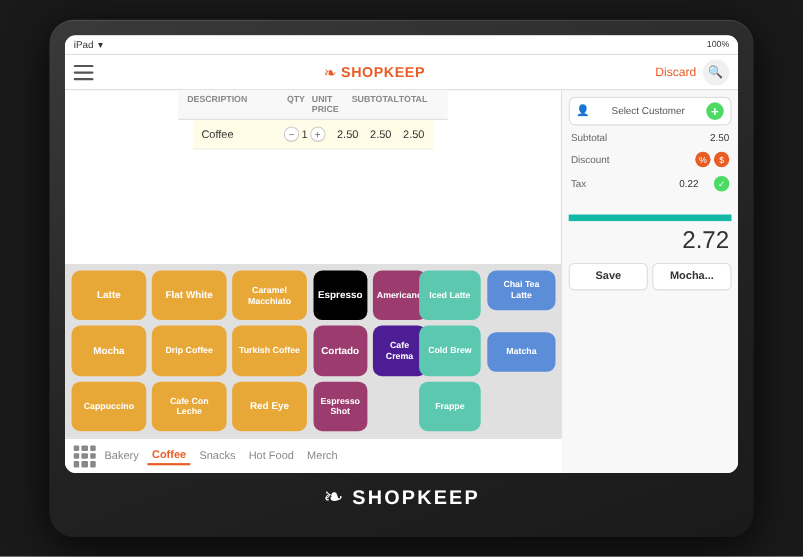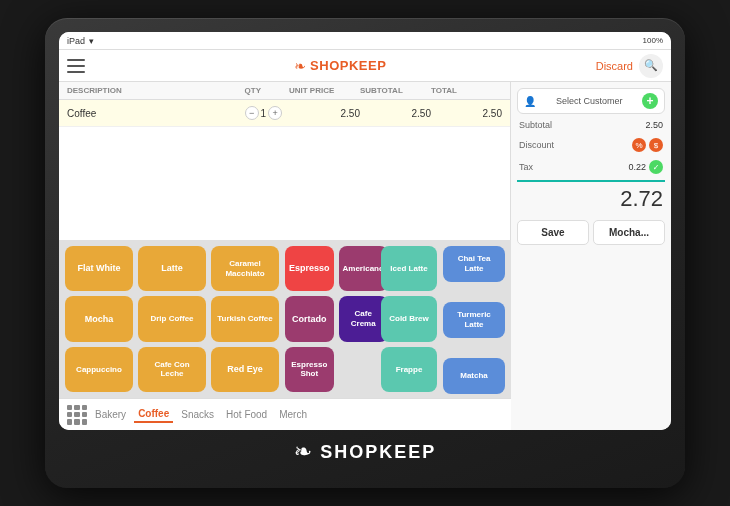--- a/index.html
+++ b/index.html
@@ -125,20 +125,21 @@
       overflow: hidden;
     }
 
     
     .order-panel {
       flex: 1;
       background: #fff;
       display: flex;
       flex-direction: column;
       border-right: 1px solid #ddd;
+      align-items: center;
     }
 
     .order-header {
       display: grid;
       grid-template-columns: 2fr 0.5fr 0.8fr 0.8fr 0.8fr;
       padding: 4px 8px;
       background: #f8f8f8;
       border-bottom: 1px solid #ddd;
       font-size: 8px;
       font-weight: 600;
@@ -235,22 +236,22 @@
       align-items: center;
       padding: 2px 2px;
     }
     .checkout-label { font-size: 9px; color: #666; }
     .checkout-value { font-size: 9px; color: #333; font-weight: 500; }
 
     .total-row {
       display: flex;
       justify-content: flex-end;
       padding: 4px 2px;
-      border-top: 2px solid #14b8a6;
-      margin-top: 0;
+      border-top: 6px solid #14b8a6;
+      margin-top: 15px;
     }
     .total-value { font-size: 22px; font-weight: 300; color: #333; }
 
     .action-row {
       display: flex;
       gap: 4px;
     }
     .action-btn {
       flex: 1;
       padding: 6px 4px;
@@ -424,49 +425,48 @@
                 <span class="order-row-price">2.50</span>
                 <span class="order-row-price">2.50</span>
                 <span class="order-row-price">2.50</span>
               </div>
             </div>
           </div>
 
           <div style="flex:1; background:#e0e0e0; display:flex; overflow:hidden;">
 
             <div style="flex:1.4; display:grid; grid-template-columns: repeat(3,1fr); grid-template-rows: repeat(3,1fr); gap:5px; padding:6px;">
+              <div class="product-btn" style="background:#e8a838;">Latte</div>
               <div class="product-btn" style="background:#e8a838;">Flat White</div>
-              <div class="product-btn" style="background:#e8a838;">Latte</div>
               <div class="product-btn" style="background:#e8a838; font-size:8px;">Caramel Macchiato</div>
               <div class="product-btn" style="background:#e8a838;">Mocha</div>
               <div class="product-btn" style="background:#e8a838; font-size:8px;">Drip Coffee</div>
               <div class="product-btn" style="background:#e8a838; font-size:8px;">Turkish Coffee</div>
               <div class="product-btn" style="background:#e8a838; font-size:8px;">Cappuccino</div>
               <div class="product-btn" style="background:#e8a838; font-size:8px;">Cafe Con Leche</div>
               <div class="product-btn" style="background:#e8a838;">Red Eye</div>
             </div>
 
             <div style="width:90px; display:grid; grid-template-columns: repeat(2,1fr); grid-template-rows: repeat(3,1fr); gap:5px; padding:6px 0;">
-              <div class="product-btn" style="background:#ef4444;">Espresso</div>
+              <div class="product-btn" style="background:#000000;">Espresso</div>
               <div class="product-btn" style="background:#9b3b6e; font-size:8px;">Americano</div>
               <div class="product-btn" style="background:#9b3b6e;">Cortado</div>
               <div class="product-btn" style="background:#4c1d95; font-size:8px;">Cafe Crema</div>
               <div class="product-btn" style="background:#9b3b6e; font-size:8px;" colspan="2">Espresso Shot</div>
               <div style="background:transparent;"></div>
             </div>
 
             <div style="width:68px; display:grid; grid-template-columns: 1fr; grid-template-rows: repeat(3,1fr); gap:5px; padding:6px;">
               <div class="product-btn" style="background:#5bc8af; font-size:8px;">Iced Latte</div>
               <div class="product-btn" style="background:#5bc8af; font-size:8px;">Cold Brew</div>
               <div class="product-btn" style="background:#5bc8af; font-size:8px;">Frappe</div>
             </div>
 
             <div style="width:68px; display:grid; grid-template-columns: 1fr; grid-template-rows: repeat(3,1fr); gap:20px; padding:6px 6px 6px 0;">
               <div class="product-btn" style="background:#5b8dd9; font-size:8px;">Chai Tea Latte</div>
-              <div class="product-btn" style="background:#5b8dd9; font-size:8px;">Turmeric Latte</div>
               <div class="product-btn" style="background:#5b8dd9; font-size:8px;">Matcha</div>
             </div>
 
           </div>
 
           <div class="tab-bar">
             <div class="tab-grid-icon">
               <span></span>
                 <span></span>
                 <span></span>
@@ -502,21 +502,21 @@
           <div class="checkout-row">
             <span class="checkout-label">Discount</span>
             <div class="discount-icons">
               <div class="disc-icon" style="background:#e85d26;">%</div>
               <div class="disc-icon" style="background:#e85d26;">$</div>
             </div>
           </div>
 
           <div class="checkout-row">
             <span class="checkout-label">Tax</span>
-            <div style="display:flex;align-items:center;gap:3px;">
+            <div style="display:flex;align-items:center;gap:14px;">
               <span class="checkout-value">0.22</span>
               <div class="tax-icon">✓</div>
             </div>
           </div>
 
           <div class="total-row">
             <span class="total-value">2.72</span>
           </div>
 
           <div class="action-row">

